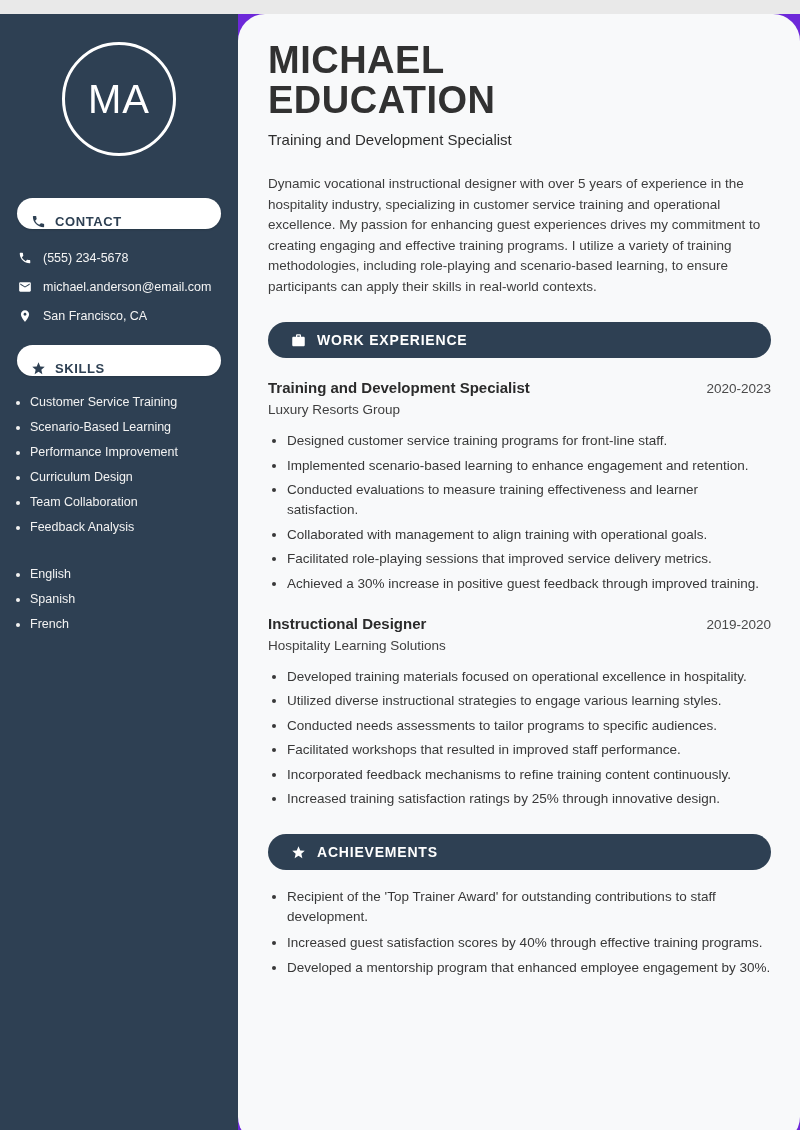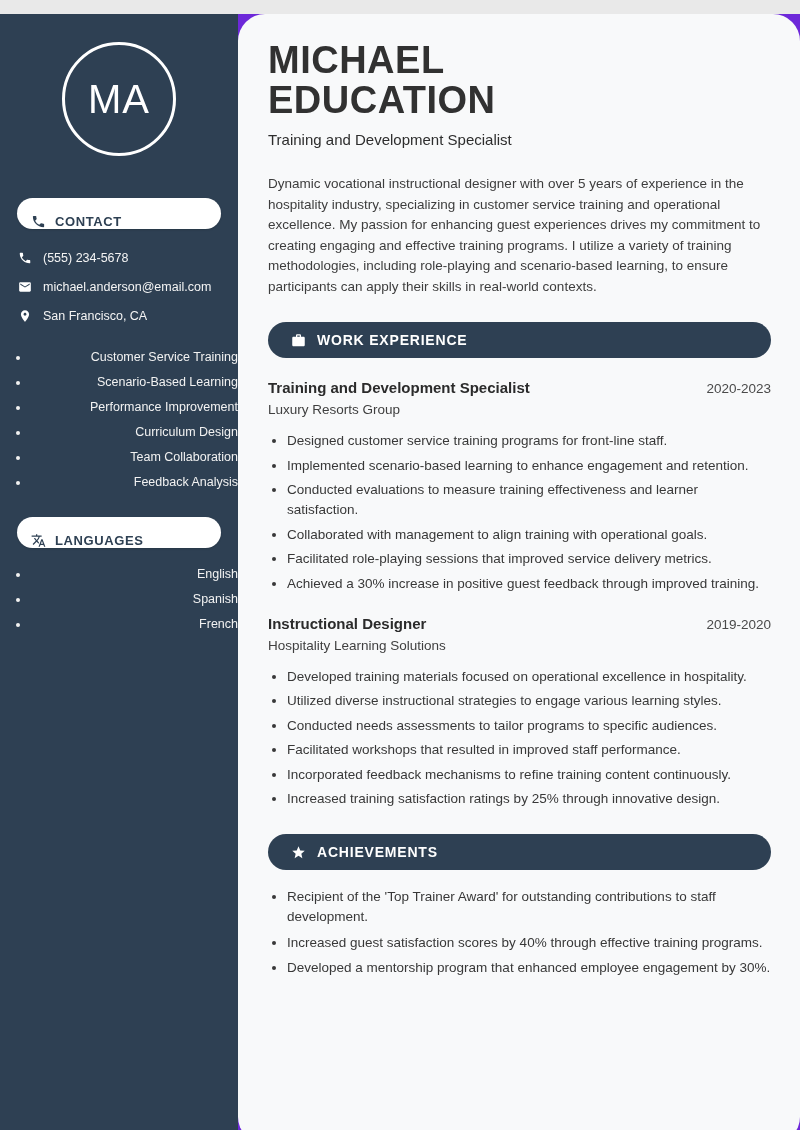--- a/index.html
+++ b/index.html
@@ -31,21 +31,21 @@
   .contact-list { margin: 22px 0 0 18px; }
   .contact-row { display: flex; align-items: flex-end; gap: 11px; margin-bottom: 15px; }
   .contact-row svg { width: 14px; height: 14px; flex: 0 0 14px; fill: #ffffff; }
   .contact-row span { font-size: 12.5px; color: #f4f4f4; }
   .edu-section { margin-top: 17px; }
   .edu-body { margin: 18px 18px 0 18px; }
   .edu-degree { font-weight: 700; font-size: 13.5px; line-height: 19.5px; color: #ffffff; }
   .edu-school { font-size: 13px; margin-top: 7px; color: #eeeeee; }
   .edu-year { font-size: 13px; margin-top: 6px; color: #eeeeee; }
   .skills-section { margin-top: 22px; }
-  .side-list { margin: 14px 0 0 0; padding-left: 30px; list-style: disc; text-align: right; }
+  .side-list { margin: 14px 0 0 0; padding-left: 30px; list-style: disc; }
   .side-list li { font-size: 12.5px; line-height: 25px; color: #f2f2f2; }
   .lang-section { margin-top: 22px; }
 
   
   .main { flex: 1; padding: 26px 29px 0 30px; background: #f8f9fa; border-radius: 27px; }
   .name { font-size: 38px; line-height: 40px; font-weight: 700; color: #313131; letter-spacing: 0.5px; }
   .job-subtitle { font-size: 15px; color: #2d2d2d; margin-top: 11px; }
   .summary { margin-top: 26px; font-size: 13.5px; line-height: 20.5px; color: #3d3d3d; }
   .main-pill {
     margin-top: 25px; background: #2e4053; color: #ffffff; height: 36px;
@@ -98,37 +98,37 @@
           <svg viewBox="0 0 24 24">
               <path d="M12 2C8.13 2 5 5.13 5 9c0 5.25 7 13 7 13s7-7.75 7-13c0-3.87-3.13-7-7-7zm0 9.5c-1.38 0-2.5-1.12-2.5-2.5s1.12-2.5 2.5-2.5 2.5 1.12 2.5 2.5-1.12 2.5-2.5 2.5z"></path>
             </svg>
           <span>San Francisco, CA</span>
         </div>
       </div>
     </section>
 
 
     <section class="skills-section">
+      <div class="side-pill">
+        <svg viewBox="0 0 24 24" fill="#2e4053">
+            <path d="M12 17.27L18.18 21l-1.64-7.03L22 9.24l-7.19-.61L12 2 9.19 8.63 2 9.24l5.46 4.73L5.82 21z"></path>
+          </svg>
+        <span>SKILLS</span>
+      </div>
       <ul class="side-list">
         <li>Customer Service Training</li>
         <li>Scenario-Based Learning</li>
         <li>Performance Improvement</li>
         <li>Curriculum Design</li>
         <li>Team Collaboration</li>
         <li>Feedback Analysis</li>
       </ul>
     </section>
 
     <section class="lang-section">
-      <div class="side-pill">
-        <svg viewBox="0 0 24 24" fill="#2e4053">
-            <path d="M12.87 15.07l-2.54-2.51.03-.03c1.74-1.94 2.98-4.17 3.71-6.53H17V4h-7V2H8v2H1v1.99h11.17C11.5 7.92 10.44 9.75 9 11.35 8.07 10.32 7.3 9.19 6.69 8h-2c.73 1.63 1.73 3.17 2.98 4.56l-5.09 5.02L4 19l5-5 3.11 3.11.76-2.04zM18.5 10h-2L12 22h2l1.12-3h4.75L21 22h2l-4.5-12zm-2.62 7l1.62-4.33L19.12 17h-3.24z"></path>
-          </svg>
-        <span>LANGUAGES</span>
-      </div>
       <ul class="side-list">
         <li>English</li>
         <li>Spanish</li>
         <li>French</li>
       </ul>
     </section>
 
   </aside>
 
   <main class="main">

